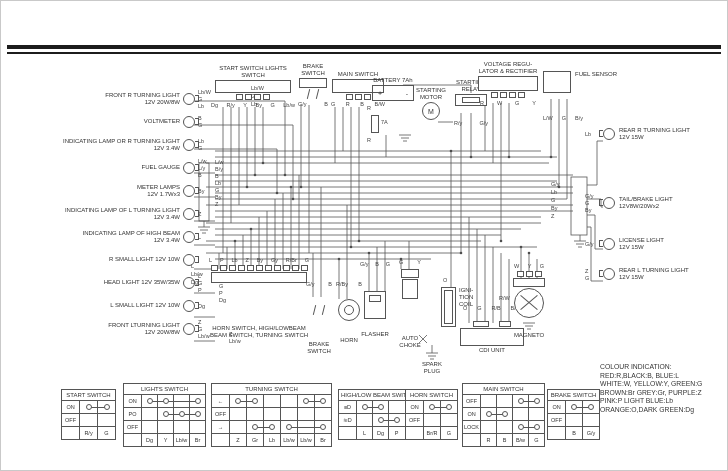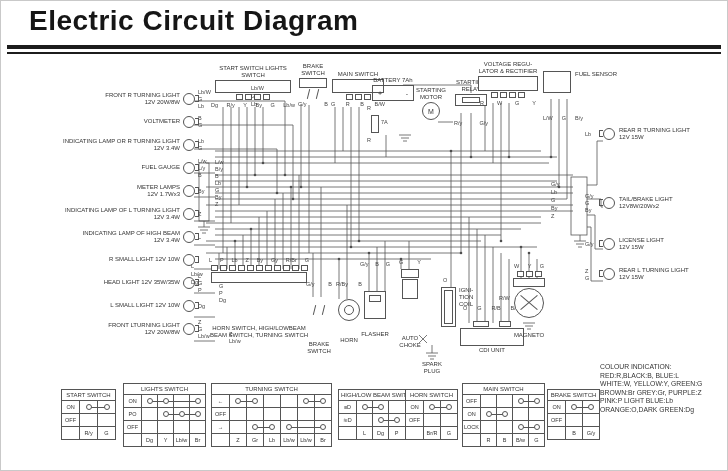--- a/index.html
+++ b/index.html
@@ -57,21 +57,20 @@
   .wdot{width:4px;height:4px;border:1px solid #555;border-radius:50%;background:#fff;position:absolute;left:50%;top:50%;transform:translate(-50%,-50%);z-index:2;}
   .wline{position:absolute;top:50%;height:1px;background:#555;}
   
   .colour{position:absolute;left:599px;top:362px;width:126px;font-size:6.8px;line-height:8.6px;color:#333;}
 </style>
 </head>
 <body>
 
 <div class="stage">
 
-  <div class="hdr-title">Electric Circuit Diagram</div>
   <div class="rule"></div>
 
   <svg class="wiring" width="728" height="471" viewBox="0 0 728 471">
     <g stroke="#555" stroke-width="0.8" fill="none">
       <path d="M214 150 H540 M214 156 H556 M205 162 H548 M214 174 H572 M214 180 H556 M205 186 H572 M214 192 H572 M214 198 H566 M205 204 H572 M214 210 H572 M214 216 H540 M205 222 H540 M214 228 H520 M214 234 H500 M205 240 H480 M214 246 H536 M205 252 H460 M214 258 H430"></path>
       <path d="M193 100 H284 M193 124 H292 M193 148 H276 M193 172 H214 M193 196 H214 M193 220 H214 M193 244 H214 M193 268 H214 M193 292 H214 M193 316 H214 M193 340 H214"></path>
       <path d="M284 100 V174 M292 124 V198 M276 148 V192"></path>
       <path d="M222 106 V252 M230 106 V222 M238 106 V204 M246 106 V186 M254 106 V174 M262 106 V162"></path>
       <path d="M300 104 V186 M308 104 V252"></path>
       <path d="M334 106 V162 M342 106 V150 M350 106 V246 M358 106 V240"></path>

